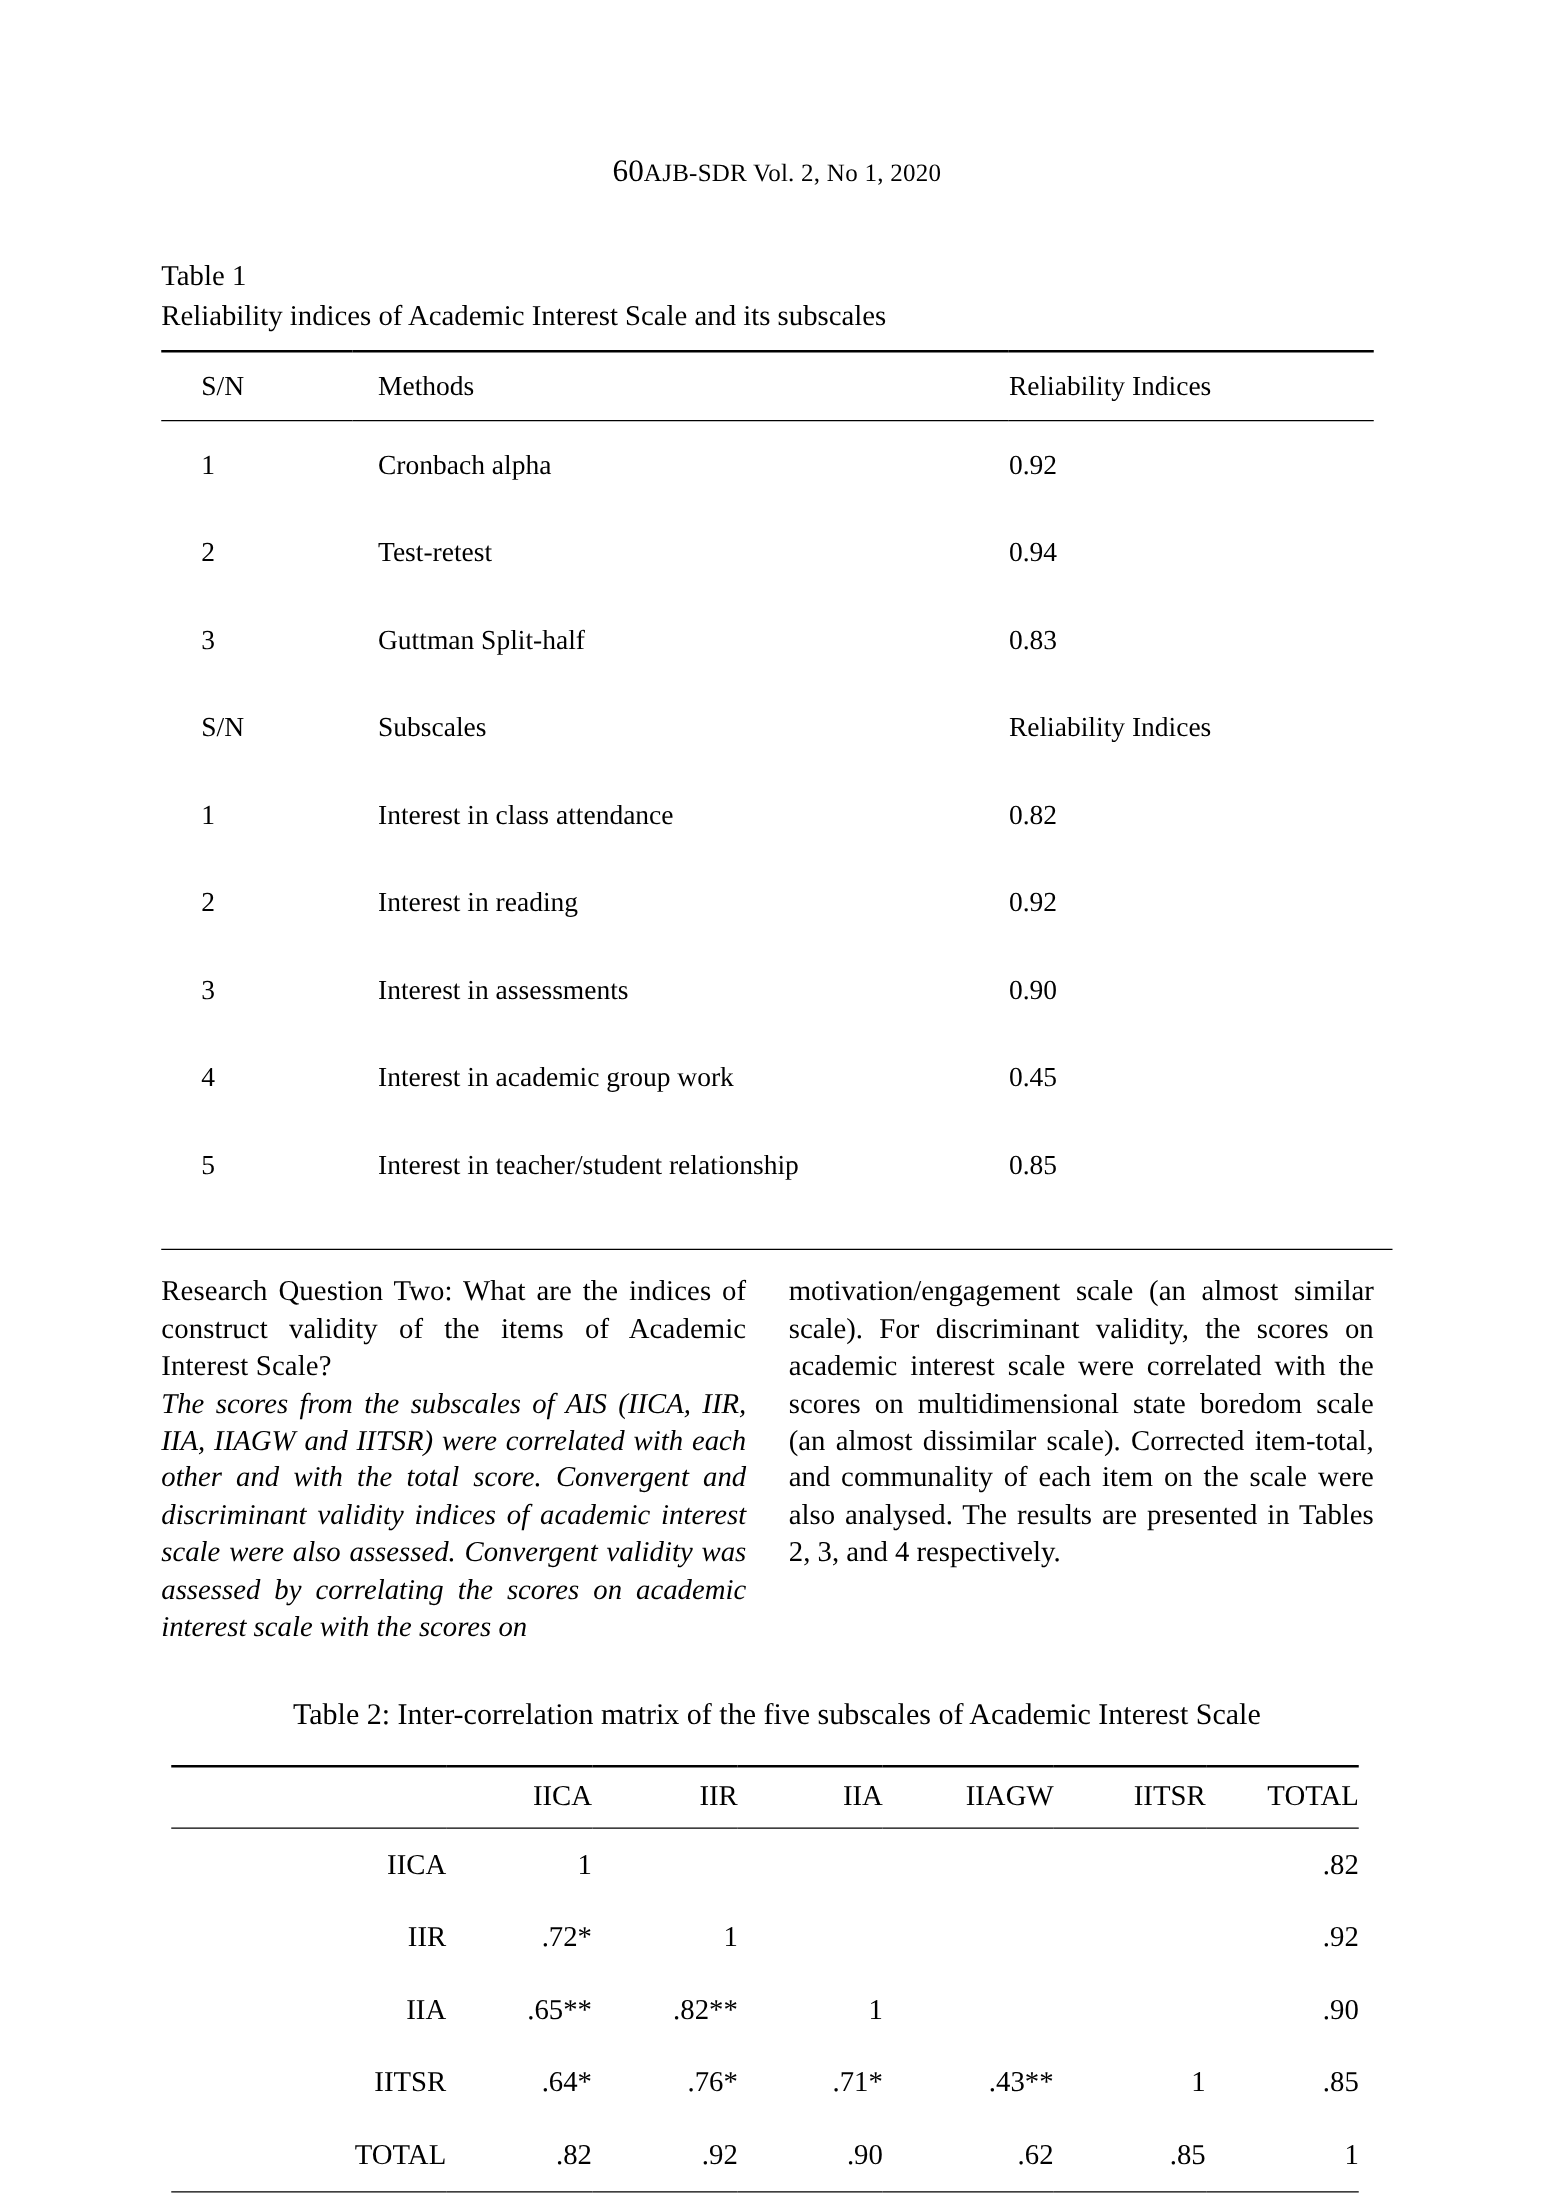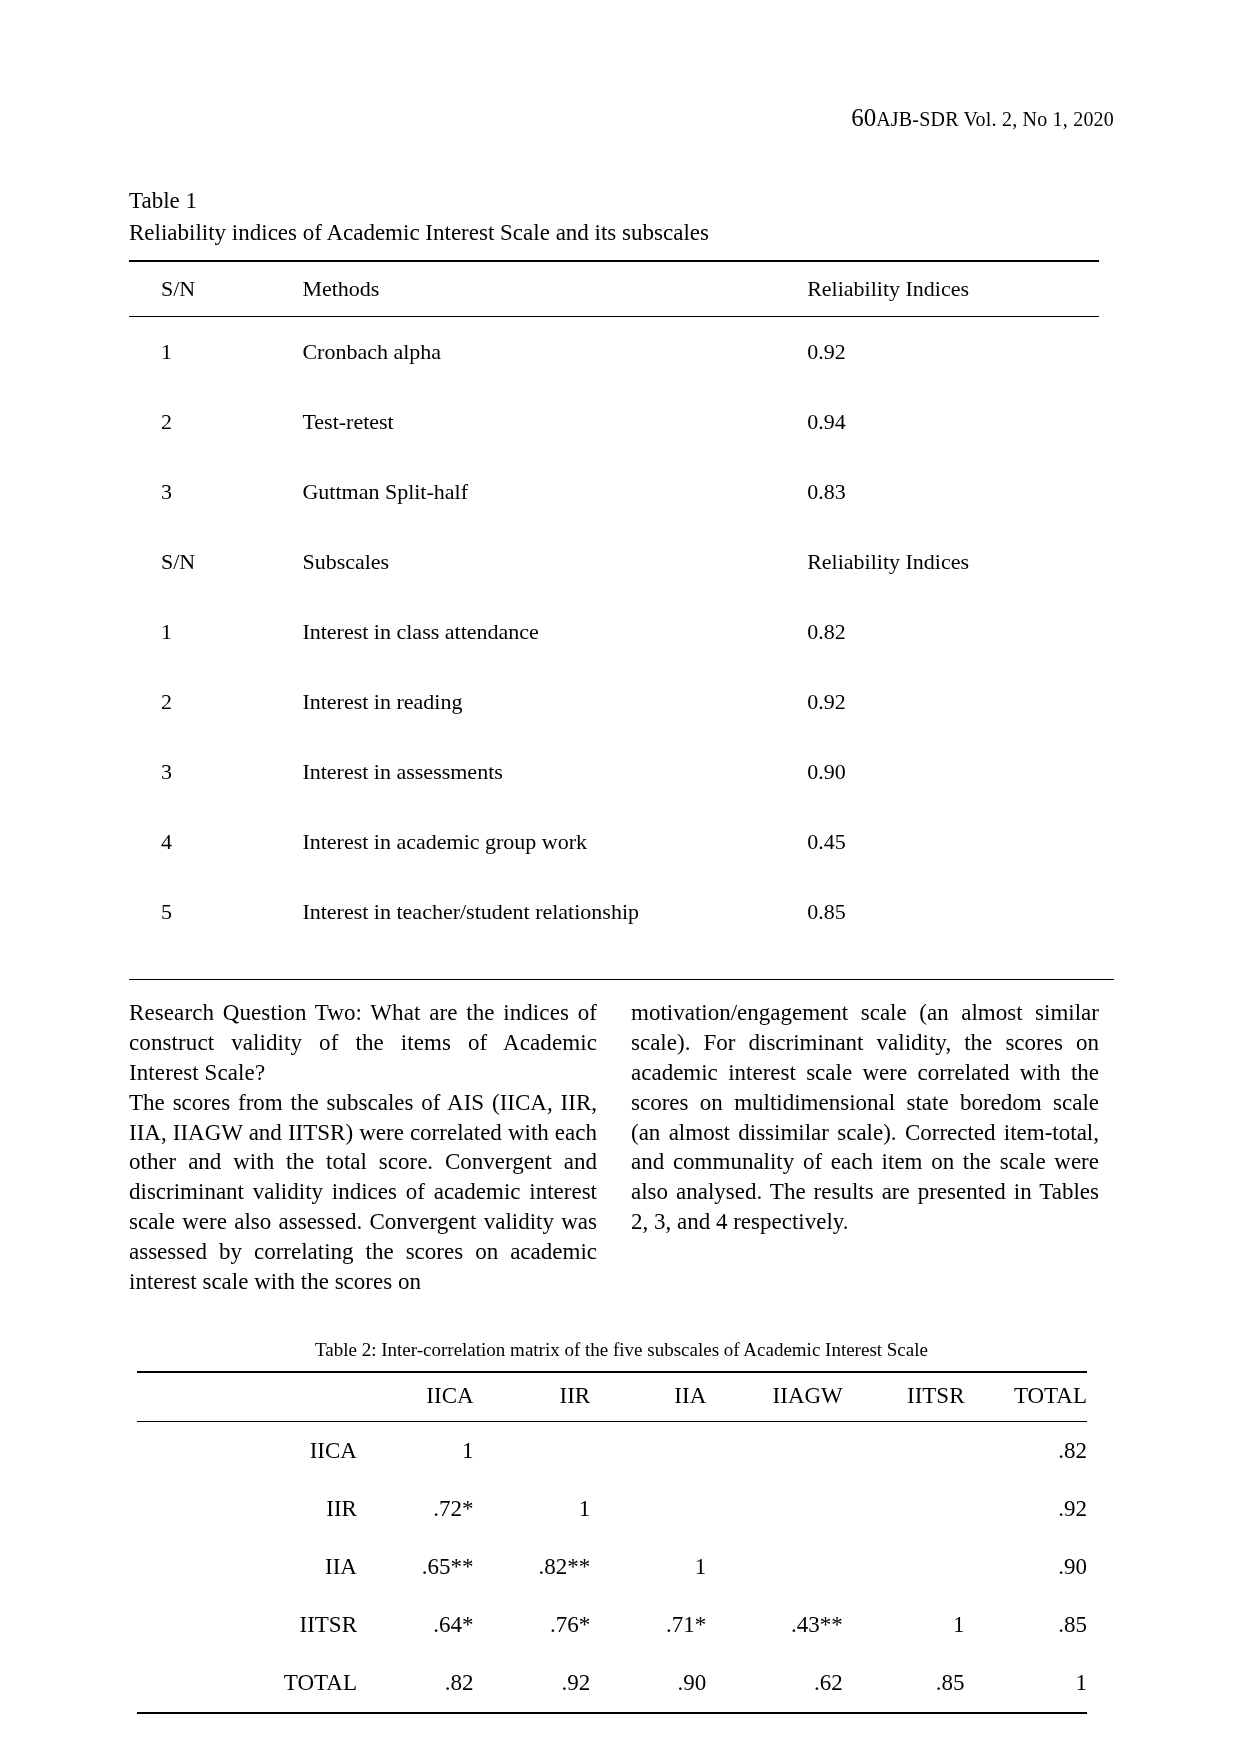--- a/index.html
+++ b/index.html
@@ -25,24 +25,25 @@
   .content {
     position: absolute;
     left: 129px;
     top: 104px;
     width: 985px;
   }
 
   
   .runhead {
     display: flex;
-    justify-content: flex-end;
+    justify-content: center;
     align-items: baseline;
     font-size: 23px;
     margin-bottom: 56px;
+    margin-top: 20px;
   }
   .runhead .pagenum { font-size: 25px; }
   .runhead .journal { font-size: 20px; letter-spacing: 0.2px; }
 
   
   .tbl-caption-line1 {
     font-size: 23px;
     margin-bottom: 6px;
   }
   .tbl-caption-line2 {
@@ -79,29 +80,29 @@
     margin-top: 30px;
     padding-top: 18px;
     border-top: 1.5px solid #000;
     display: flex;
     gap: 34px;
     font-size: 23px;
     line-height: 1.30;
   }
   .body-cols .col { width: 468px; text-align: justify; }
   .body-cols p { margin: 0; }
-  .body-cols p + p { margin-top: 0; }
+  .body-cols p + p { margin-top: 0; font-style: italic; }
   .lead { letter-spacing: 0.1px; }
 
   
   .t2-wrap { margin-top: 42px; }
   .t2-caption {
-    font-size: 19px;
+    font-size: 24px;
     text-align: center;
-    margin-bottom: 10px;
+    margin-bottom: 26px;
   }
   table.t2 {
     border-collapse: collapse;
     font-size: 23px;
     width: 950px;
     margin-left: 8px;
   }
   table.t2 td, table.t2 th {
     text-align: right;
     font-weight: normal;

